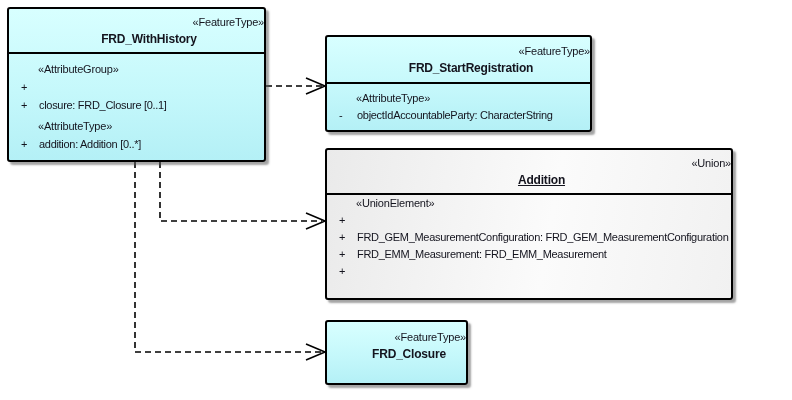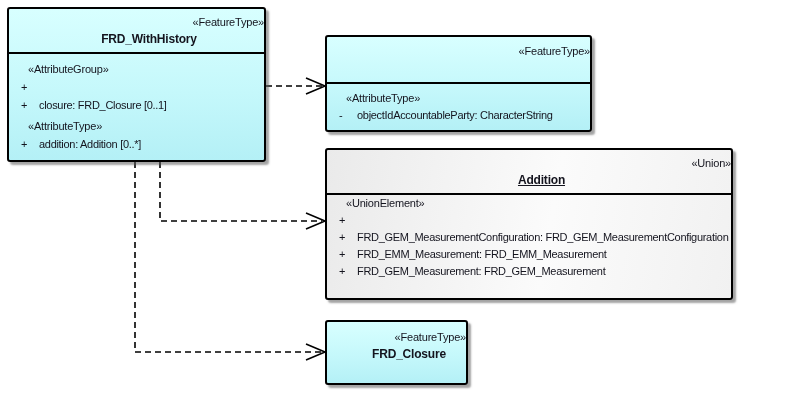--- a/index.html
+++ b/index.html
@@ -12,21 +12,21 @@
     box-shadow:3px 3px 2px rgba(90,90,90,0.55);
   }
   .fill-cyan{background:linear-gradient(to bottom,#d8ffff 0%,#c5f8fb 55%,#b4f0f6 100%);}
   .fill-gray{background:linear-gradient(100deg,#eaeaea 0%,#fbfbfb 55%,#f1f1f1 100%);}
   .hdr{border-bottom:2px solid #000;text-align:center;box-sizing:border-box;padding-top:6px;}
   .hdr-noline{text-align:center;padding-top:8px;}
   .stereo{font-size:11px;line-height:15px;letter-spacing:-0.2px;text-align:right;}
   .cls-name{font-size:12px;font-weight:bold;line-height:19px;letter-spacing:-0.2px;margin-left:25px;}
   .cls-name.underlined{text-decoration:underline;}
   .bod{box-sizing:border-box;}
-  .section-stereo{font-size:11px;line-height:18px;height:18px;padding-left:19px;letter-spacing:-0.2px;white-space:nowrap;}
+  .section-stereo{font-size:11px;line-height:18px;height:18px;padding-left:19px;letter-spacing:-0.2px;white-space:nowrap;margin-left:10px;}
   .attr-row{position:relative;font-size:11px;line-height:18px;height:18px;padding-left:30px;letter-spacing:-0.3px;white-space:nowrap;}
   .attr-row .vis{position:absolute;left:12px;}
   .tight .section-stereo,.tight .attr-row{line-height:17px;height:17px;}
   .sec-gap{height:3px;}
   #connector-layer{position:absolute;left:0;top:0;pointer-events:none;}
 </style>
 </head>
 <body>
 
 <svg id="connector-layer" width="792" height="400" viewBox="0 0 792 400">
@@ -61,20 +61,21 @@
     <div class="attr-row">
       <span class="vis">+</span>
       <span>addition: Addition [0..*]</span>
     </div>
   </div>
 </div>
 
 <div class="uml-box fill-cyan" style="left:325px;top:35px;width:267px;height:97px;">
   <div class="hdr" style="height:47px;padding-top:7px;">
     <div class="stereo">«FeatureType»</div>
+    <div class="cls-name">FRD_StartRegistration</div>
   </div>
   <div class="bod tight" style="padding-top:6px;">
     <div class="section-stereo">«AttributeType»</div>
     <div class="attr-row">
       <span class="vis">-</span>
       <span>objectIdAccountableParty: CharacterString</span>
     </div>
   </div>
 </div>
 
@@ -91,21 +92,20 @@
     <div class="attr-row">
       <span class="vis">+</span>
       <span>FRD_GEM_MeasurementConfiguration: FRD_GEM_MeasurementConfiguration</span>
     </div>
     <div class="attr-row">
       <span class="vis">+</span>
       <span>FRD_EMM_Measurement: FRD_EMM_Measurement</span>
     </div>
     <div class="attr-row">
       <span class="vis">+</span>
-      <span>FRD_GEM_Measurement: FRD_GEM_Measurement</span>
     </div>
   </div>
 </div>
 
 <div class="uml-box fill-cyan" style="left:325px;top:320px;width:143px;height:65px;">
   <div class="hdr-noline">
     <div class="stereo">«FeatureType»</div>
     <div class="cls-name">FRD_Closure</div>
   </div>
 </div>

